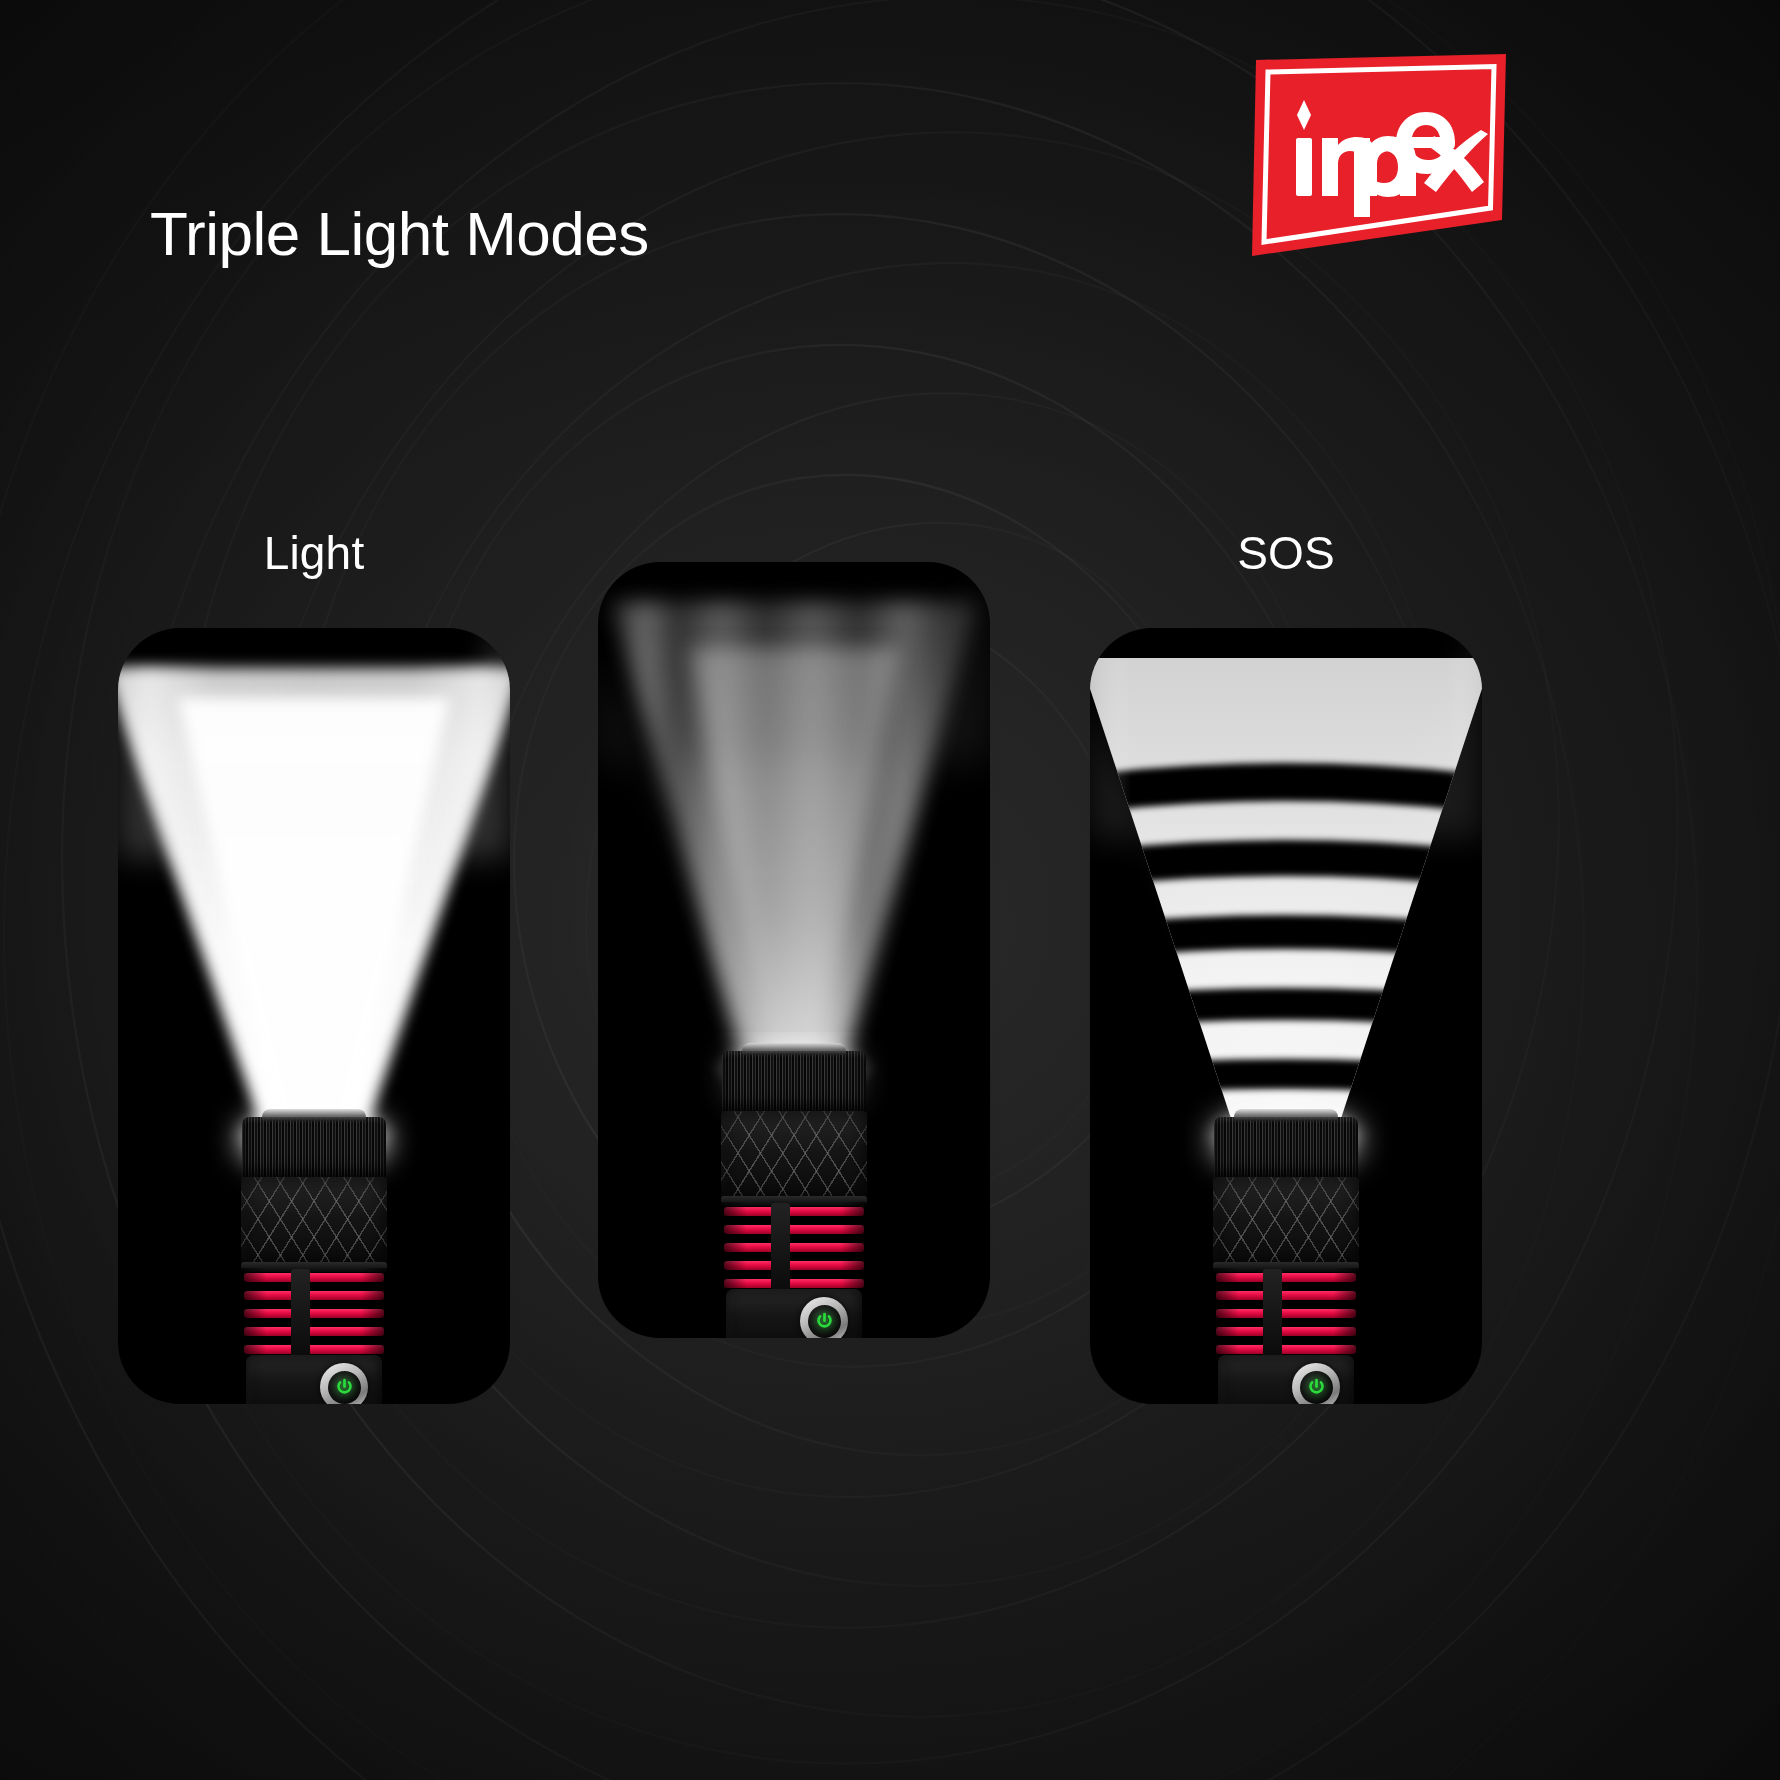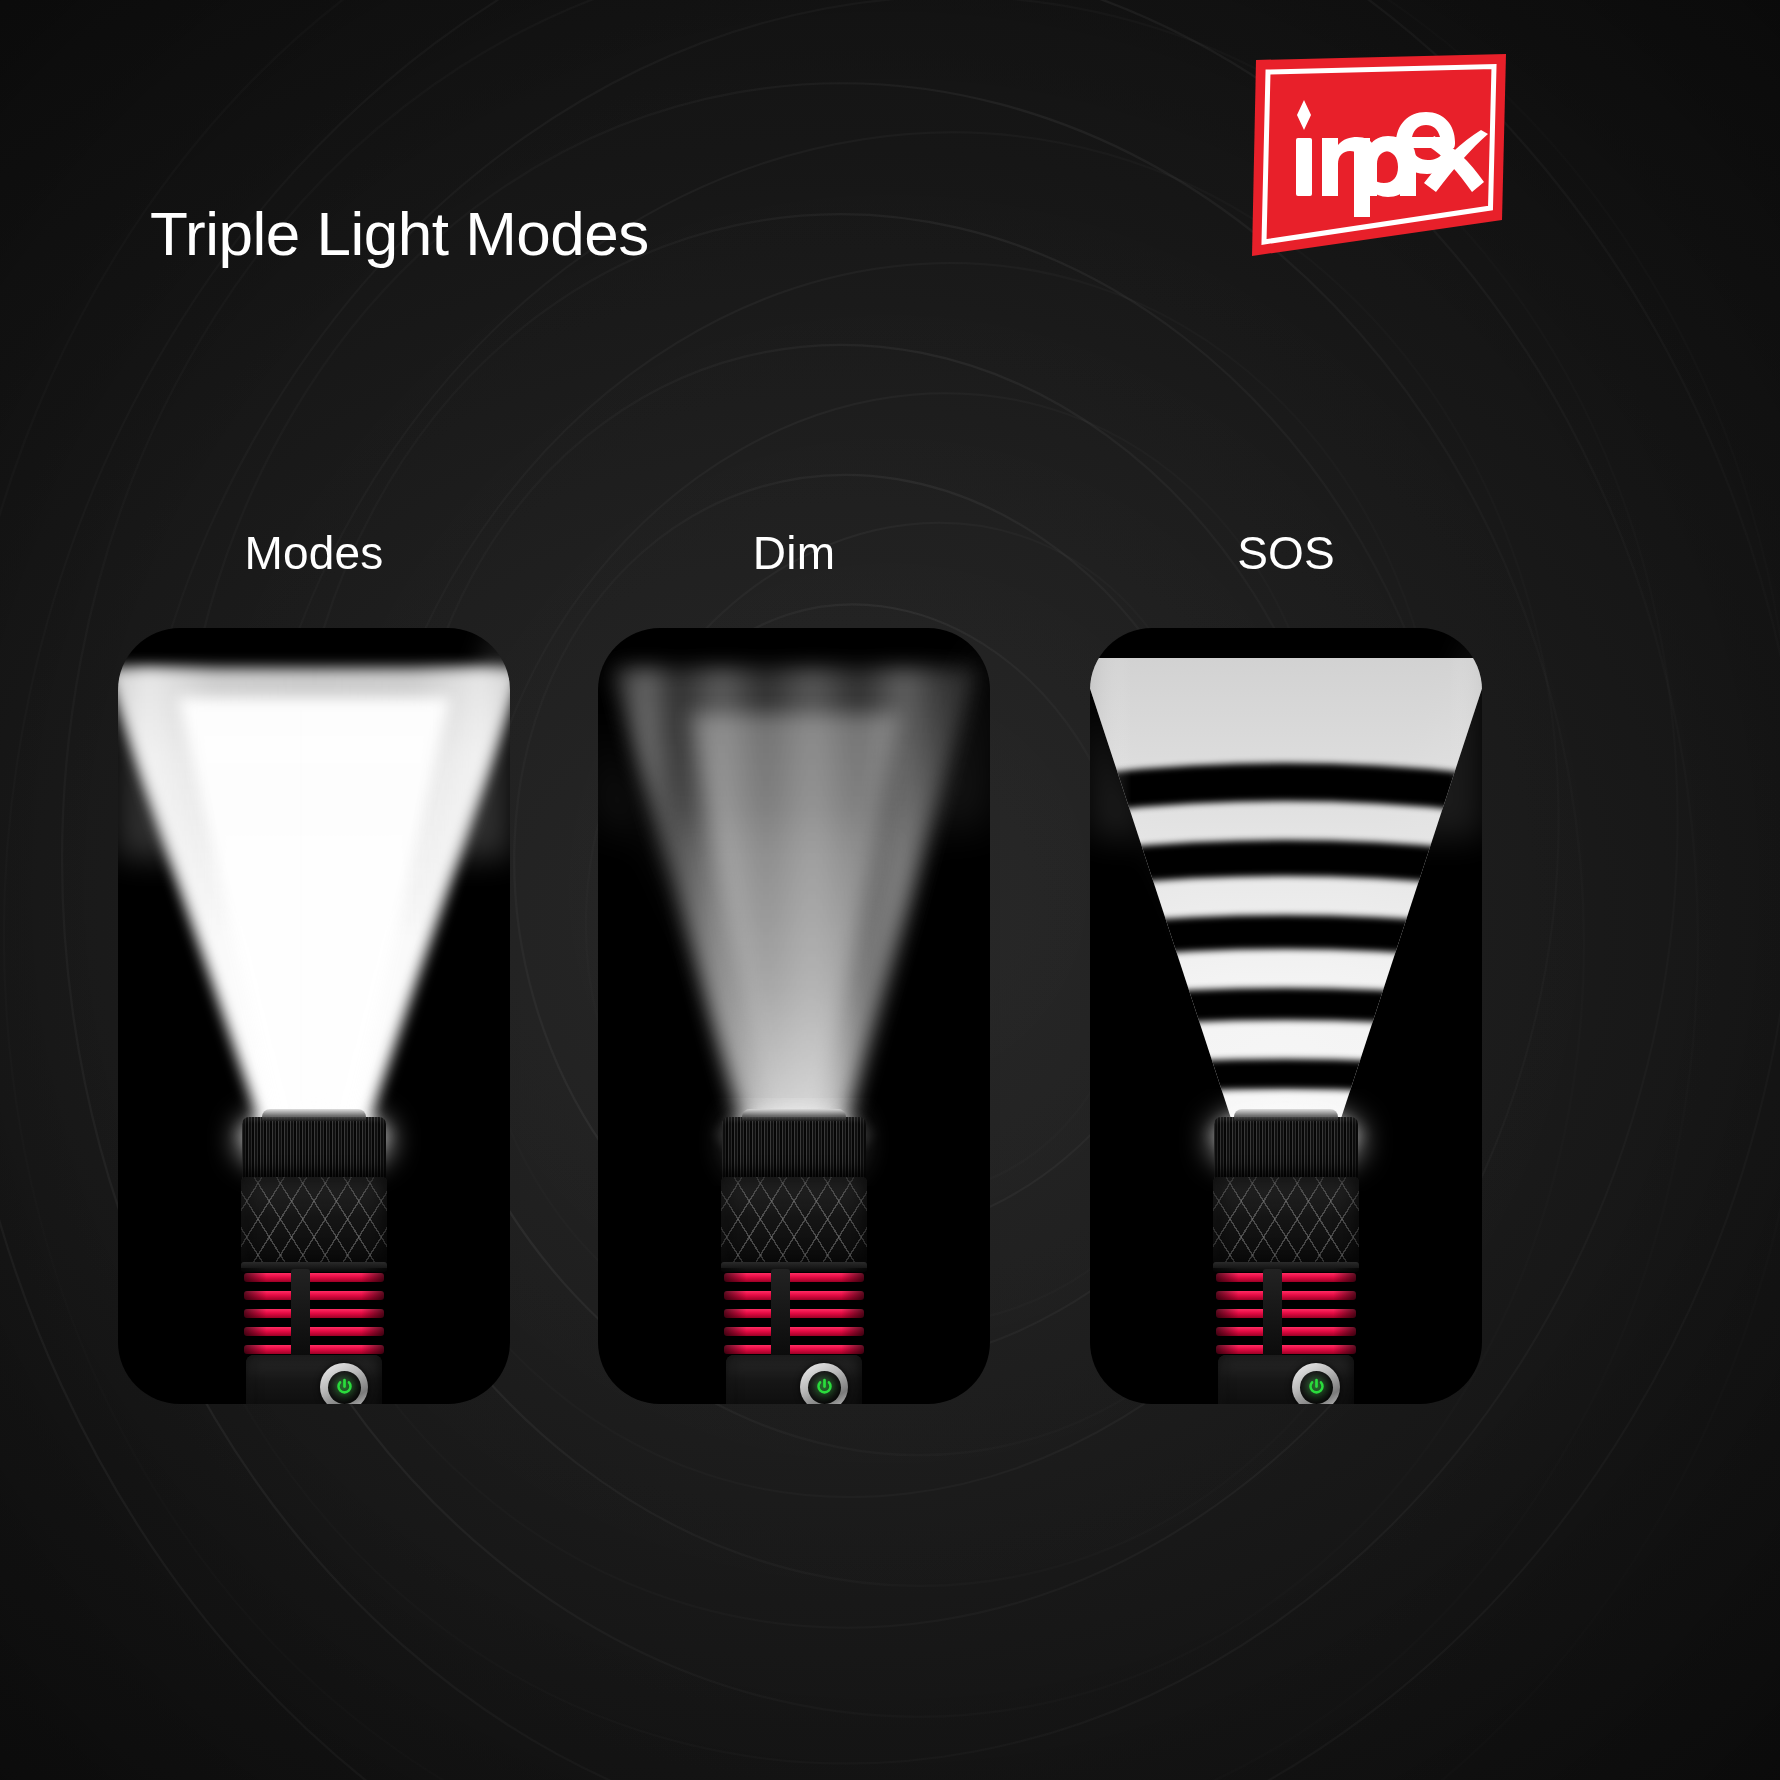--- a/index.html
+++ b/index.html
@@ -255,21 +255,21 @@
         <path d="M240,82 C224,96 206,116 188,140 L176,131 C194,108 214,90 233,78 Z"></path>
       </g>
     </svg>
   </div>
 
   <div id="title">Triple Light Modes</div>
 
   <div id="cards">
 
     <div class="card-col col-1">
-      <div class="mode-label">Modes</div>
+      <div class="mode-label">Light</div>
       <div class="card">
 
         <div class="beam-wrap">
           <svg viewBox="0 0 392 776" preserveAspectRatio="none">
             <defs>
               <linearGradient id="bbody" x1="0" y1="1" x2="0" y2="0">
                 <stop offset="0%" stop-color="#ffffff" stop-opacity="1"></stop>
                 <stop offset="42%" stop-color="#ffffff" stop-opacity="0.98"></stop>
                 <stop offset="82%" stop-color="#f2f2f2" stop-opacity="0.93"></stop>
                 <stop offset="100%" stop-color="#e4e4e4" stop-opacity="0.88"></stop>
@@ -324,21 +324,20 @@
               </div>
             </div>
           </div>
 
         </div>
 
       </div>
     </div>
 
     <div class="card-col col-2">
-      <div class="mode-label">Dim</div>
       <div class="card">
 
         <div class="beam-wrap">
           <svg viewBox="0 0 392 776" preserveAspectRatio="none">
             <defs>
               <linearGradient id="dbody" x1="0" y1="1" x2="0" y2="0">
                 <stop offset="0%" stop-color="#ffffff" stop-opacity="0.80"></stop>
                 <stop offset="35%" stop-color="#dcdcdc" stop-opacity="0.50"></stop>
                 <stop offset="72%" stop-color="#bdbdbd" stop-opacity="0.32"></stop>
                 <stop offset="100%" stop-color="#a8a8a8" stop-opacity="0.22"></stop>

